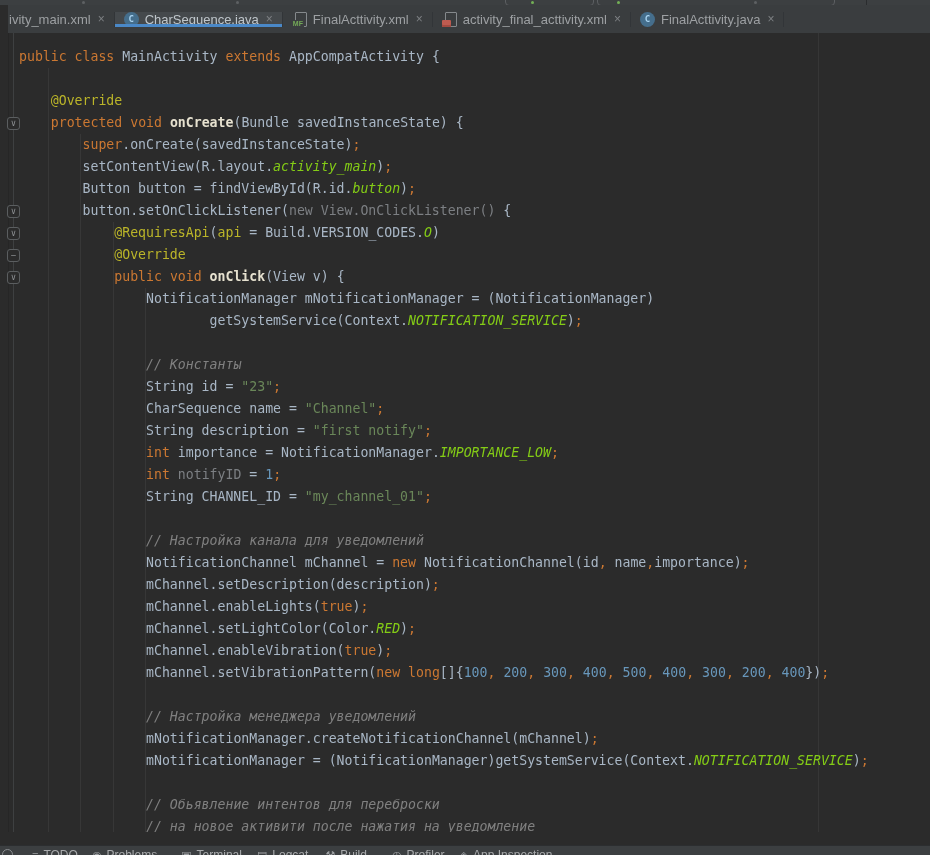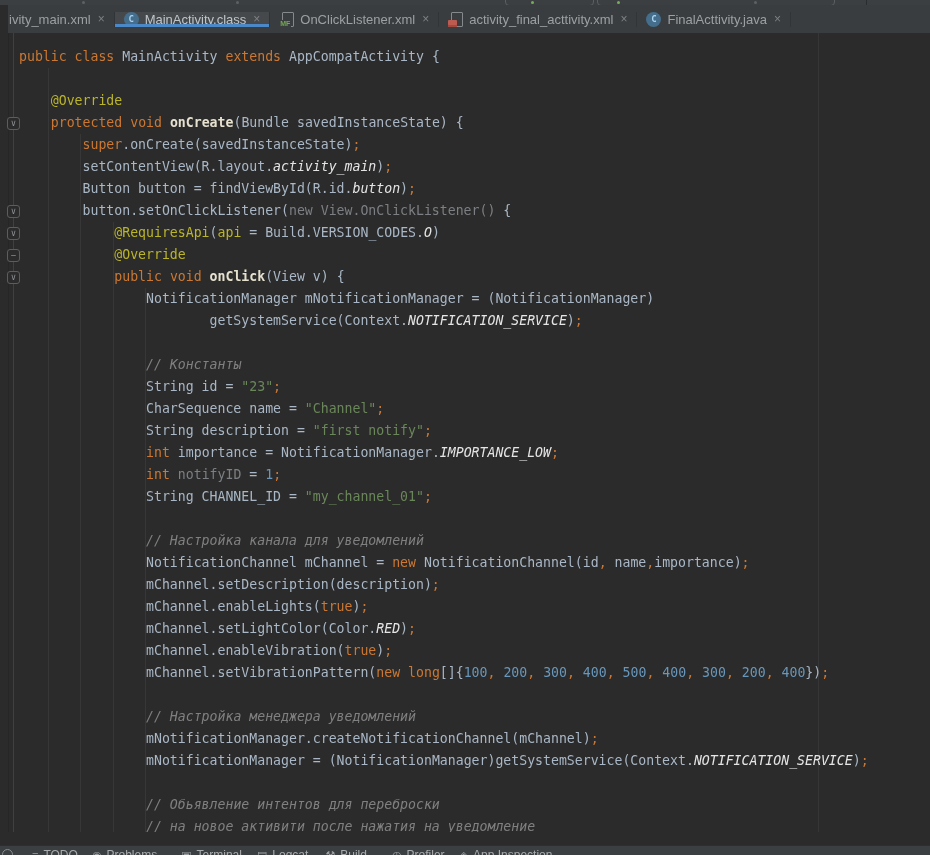--- a/index.html
+++ b/index.html
@@ -32,21 +32,21 @@
   #editor{position:absolute;left:0;top:20px;width:930px;height:812px;background:#2B2B2B;overflow:hidden;}
   .vline{position:absolute;width:1px;top:0;bottom:0;}
   #code{position:absolute;left:19px;top:26px;font-family:"DejaVu Sans Mono",monospace;
         font-size:13.2px;line-height:22px;color:#A9B7C6;white-space:pre;z-index:2;}
   .line{height:22px;}
   .tk-kw{color:#CC7832;}
   .tk-ann{color:#BBB529;margin-top:15px;}
   .tk-meth{color:#E6E1CF;font-weight:bold;}
   .tk-str{color:#6A8759;}
   .tk-num{color:#6897BB;}
-  .tk-cst{color:#e5e5e5;font-style:italic;}
+  .tk-cst{color:#84cc16;font-style:italic;}
   .tk-com{color:#808080;font-style:italic;}
   .tk-dim{color:#7C7F83;}
   .tk-ul{text-underline-offset:3px;}
   .fold{position:absolute;left:7px;width:11px;height:11px;border:1px solid #5B5E60;border-radius:3px;
         background:#2B2B2B;color:#8A8D90;font-size:9px;line-height:10px;text-align:center;z-index:3;
         font-family:"DejaVu Sans Mono",monospace;}
   
   #statusbar{position:absolute;left:0;top:845px;width:930px;height:26px;background:#3C3F41;
              border-top:1px solid #2C2E30;display:flex;align-items:flex-start;padding-top:2px;z-index:5;
              color:#A9ABAD;font-size:12px;}
@@ -76,29 +76,29 @@
   <div class="strip-sep" style="left:866px;"></div>
 </div>
 
 <div id="tabbar">
     <div class="tab">
       <span>ivity_main.xml</span>
       <span class="close">×</span>
     </div>
     <div class="tab active">
       <span class="class-icon">C</span>
-      <span>MainActivity.class</span>
+      <span>CharSequence.java</span>
       <span class="close">×</span>
     </div>
     <div class="tab">
       <span class="file-icon">
         <span class="doc"></span>
         <span class="mf">MF</span>
       </span>
-      <span>OnClickListener.xml</span>
+      <span>FinalActtivity.xml</span>
       <span class="close">×</span>
     </div>
     <div class="tab">
       <span class="file-icon">
         <span class="doc"></span>
         <span class="blk"></span>
       </span>
       <span>activity_final_acttivity.xml</span>
       <span class="close">×</span>
     </div>

